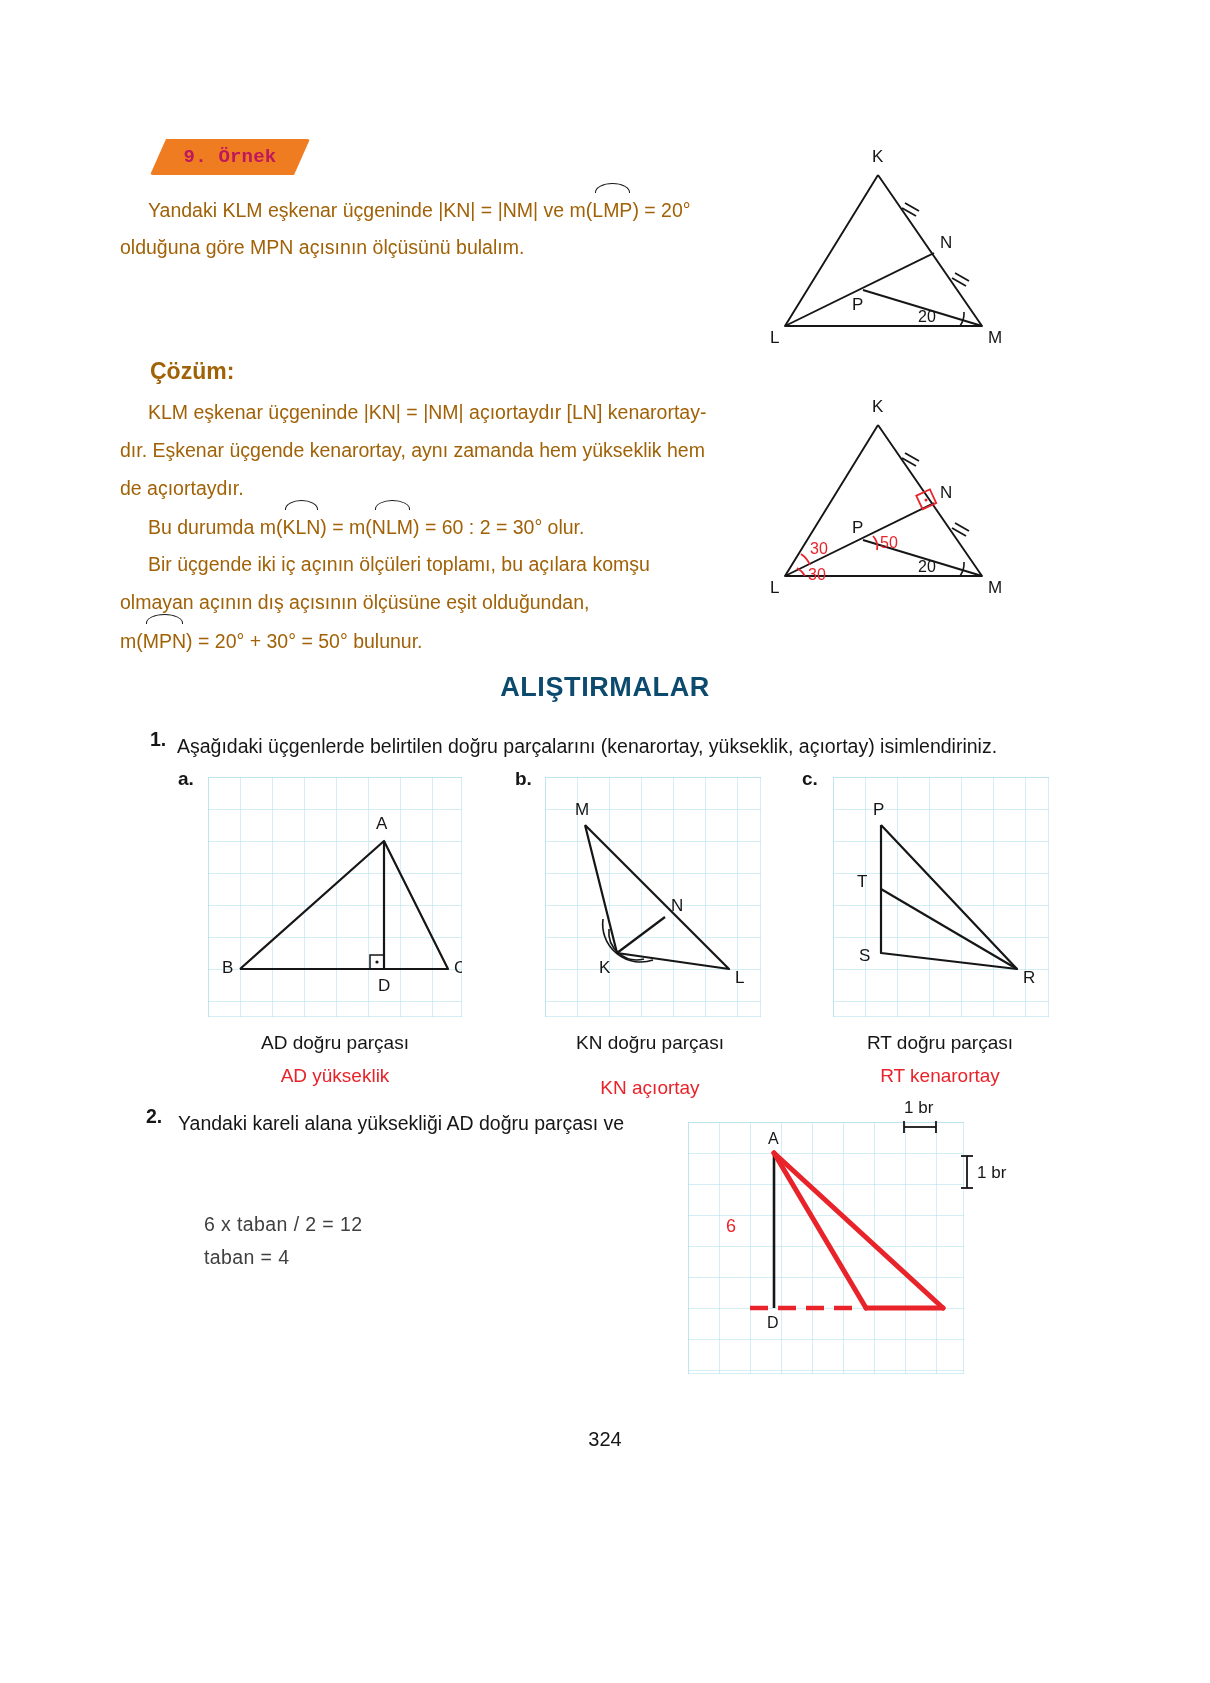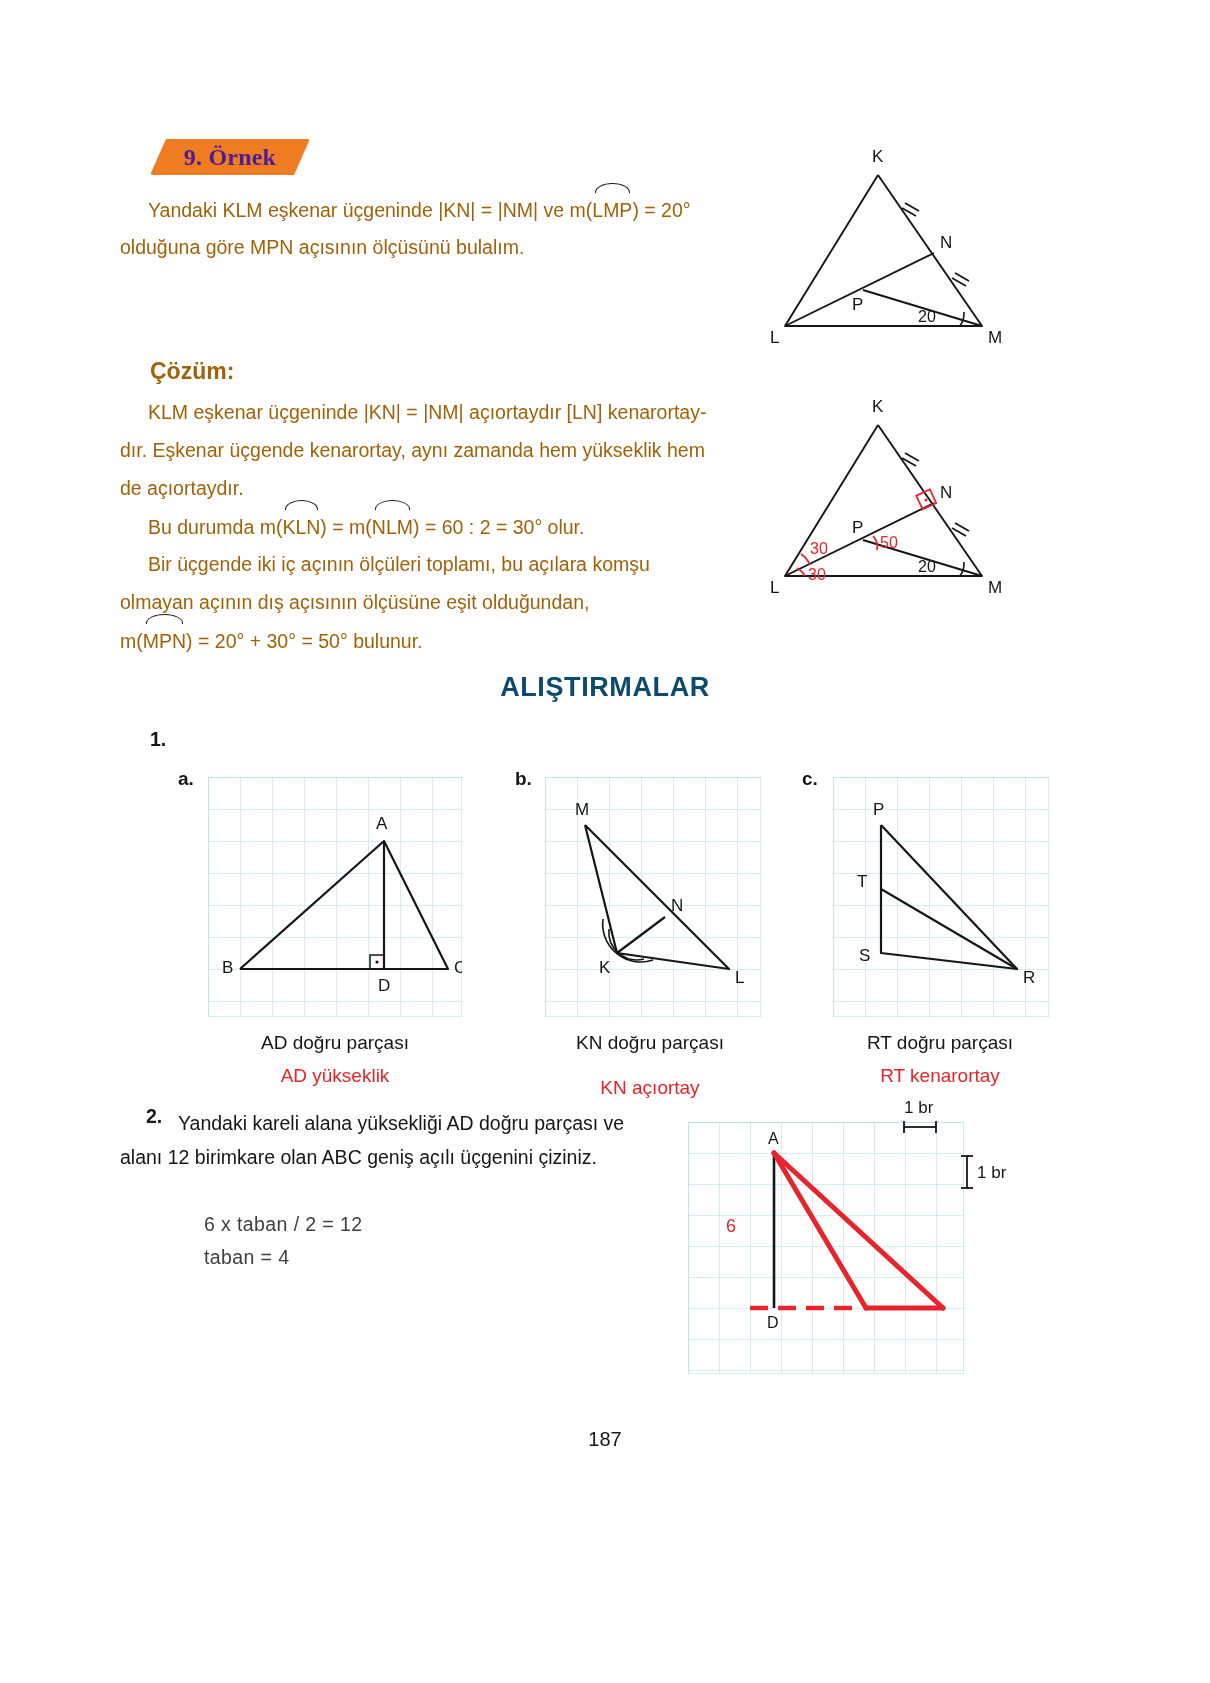--- a/index.html
+++ b/index.html
@@ -34,24 +34,24 @@
     
     clip-path: polygon(10% 0%, 100% 0%, 90% 100%, 0% 100%);
     border-radius: 3px;
   }
   .ornek-badge .label {
     position: absolute;
     inset: 0;
     display: flex;
     align-items: center;
     justify-content: center;
-    color: #4c1d95;
-    font-family: Liberation Serif, serif;
+    color: #be185d;
+    font-family: Liberation Mono, monospace;
     font-weight: bold;
-    font-size: 24px;
+    font-size: 19px;
     letter-spacing: .2px;
   }
 
   
   .para {
     position: absolute;
     font-size: 19.5px;
     line-height: 38px;
     color: #a16207;
     white-space: nowrap;
@@ -241,20 +241,21 @@
       <text x="228" y="203" font-size="17" fill="#161616">M</text>
       <text x="180" y="108" font-size="17" fill="#161616">N</text>
       <text x="92" y="143" font-size="17" fill="#161616">P</text>
       <text x="158" y="182" font-size="16" fill="#161616">20</text>
     </svg>
   </div>
 
   <div class="alistirmalar">ALIŞTIRMALAR</div>
 
   <div class="qnum" style="left:150px; top:728px;">1.</div>
+  <div class="qtext" style="left:177px; top:728px;">Aşağıdaki üçgenlerde belirtilen doğru parçalarını (kenarortay, yükseklik, açıortay) isimlendiriniz.</div>
 
   <div class="letter" style="left:178px; top:768px;">a.</div>
   <div class="letter" style="left:515px; top:768px;">b.</div>
   <div class="letter" style="left:802px; top:768px;">c.</div>
 
   <div class="svgbox" style="left:208px; top:777px;">
     <svg width="254" height="240" viewBox="0 0 254 240">
       <defs>
         <pattern id="gridA" width="32" height="32" patternUnits="userSpaceOnUse">
           <path d="M 32 0 L 0 0 0 32" fill="none" stroke="#A9DDEC" stroke-width="1"></path>
@@ -326,21 +327,20 @@
   <div class="redcap" style="left:185px; top:1065px; width:300px;">AD yükseklik</div>
 
   <div class="caption" style="left:500px; top:1032px; width:300px;">KN doğru parçası</div>
   <div class="redcap" style="left:500px; top:1077px; width:300px;">KN açıortay</div>
 
   <div class="caption" style="left:790px; top:1032px; width:300px;">RT doğru parçası</div>
   <div class="redcap" style="left:790px; top:1065px; width:300px;">RT kenarortay</div>
 
   <div class="qnum" style="left:146px; top:1105px;">2.</div>
   <div class="qtext" style="left:178px; top:1105px;">Yandaki kareli alana yüksekliği AD doğru parçası ve</div>
-  <div class="qtext" style="left:120px; top:1139px;">alanı 12 birimkare olan ABC geniş açılı üçgenini çiziniz.</div>
 
   <div class="redwork" style="left:204px; top:1208px;">6 x taban / 2 = 12</div>
   <div class="redwork" style="left:204px; top:1241px;">taban = 4</div>
 
   <div class="svgbox" style="left:688px; top:1122px;">
     <svg width="276" height="252" viewBox="0 0 276 252">
       <defs>
         <pattern id="gridD" width="31" height="31" patternUnits="userSpaceOnUse">
           <path d="M 31 0 L 0 0 0 31" fill="none" stroke="#A9DDEC" stroke-width="1"></path>
         </pattern>
@@ -373,15 +373,15 @@
 
   <div class="svgbox" style="left:957px; top:1150px;">
     <svg width="74" height="50" viewBox="0 0 74 50">
       <line x1="10" y1="6" x2="10" y2="38" stroke="#161616" stroke-width="1.8"></line>
       <line x1="4" y1="6" x2="16" y2="6" stroke="#161616" stroke-width="1.8"></line>
       <line x1="4" y1="38" x2="16" y2="38" stroke="#161616" stroke-width="1.8"></line>
       <text x="20" y="28" font-size="17" fill="#161616">1 br</text>
     </svg>
   </div>
 
-  <div class="pagenum">187</div>
+  <div class="pagenum">324</div>
 
 </div>
 
 </body></html>

